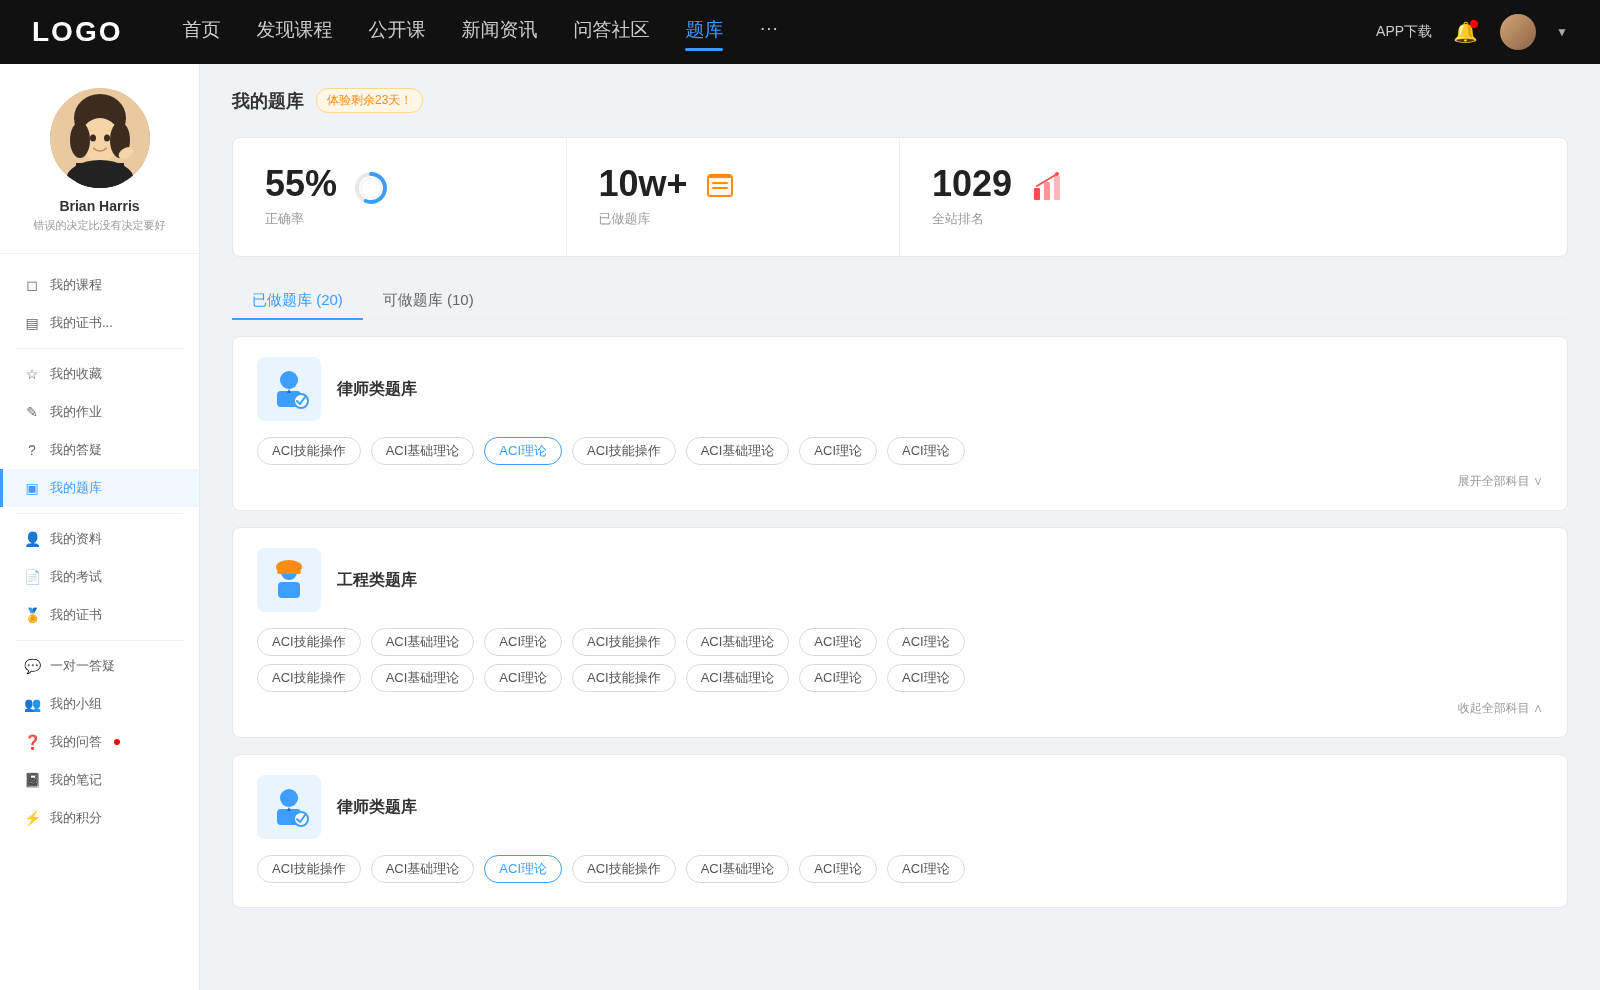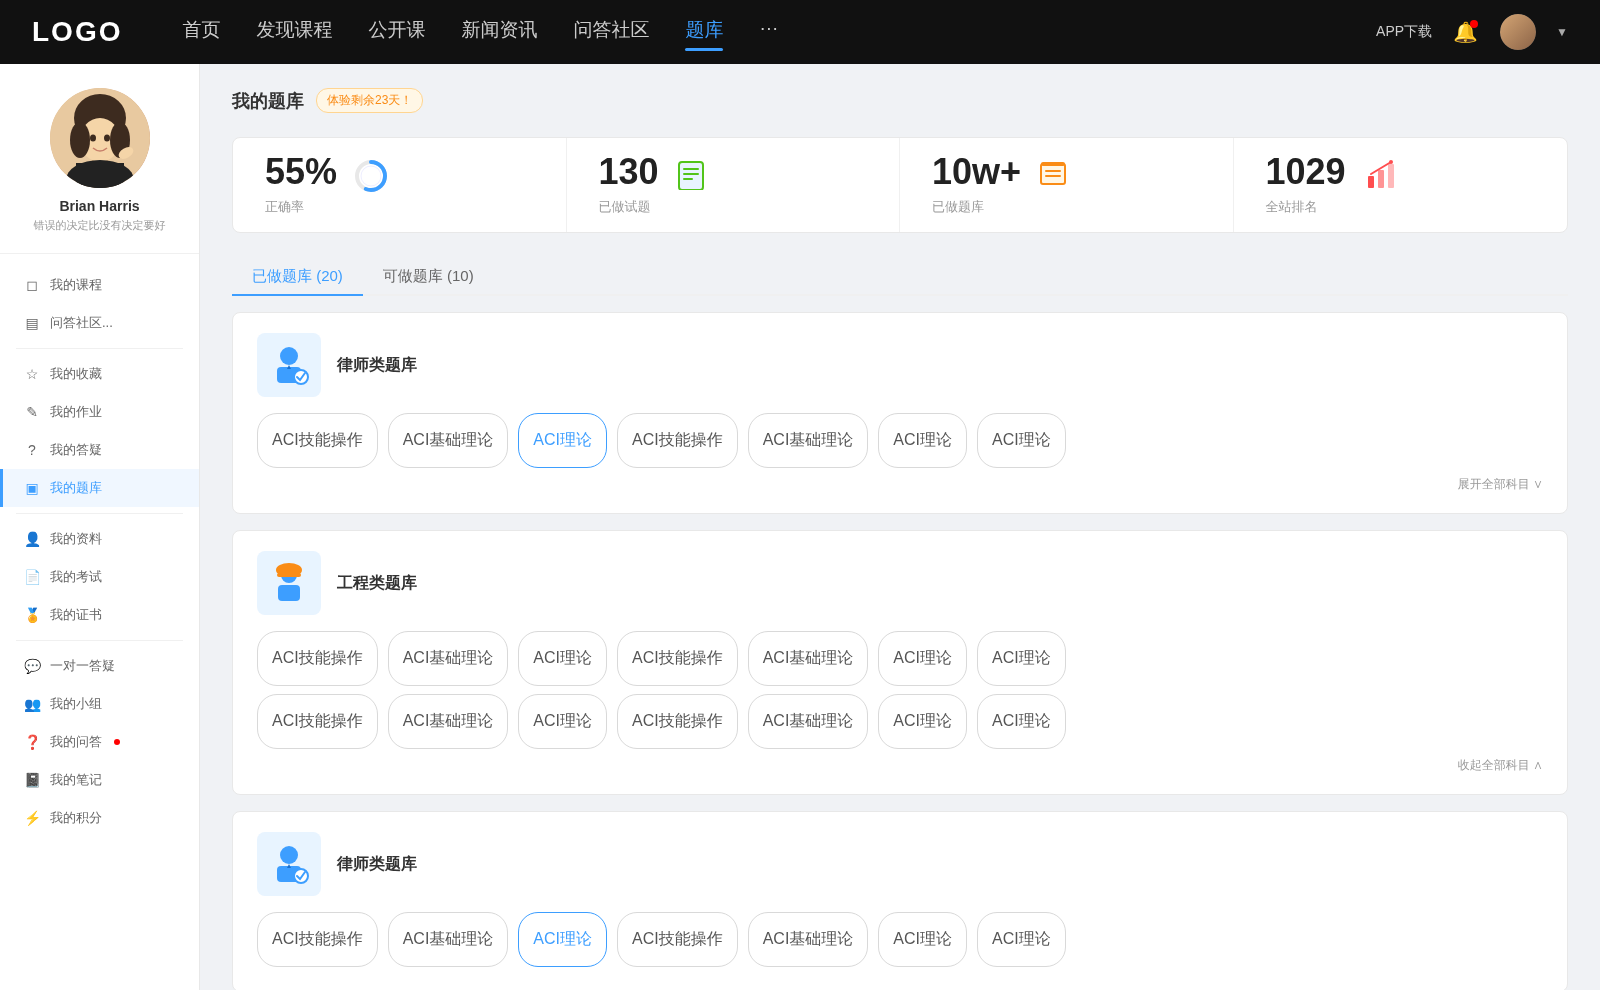--- a/index.html
+++ b/index.html
@@ -116,21 +116,21 @@
 
     
     .stats-row {
       display: grid; grid-template-columns: repeat(4, 1fr);
       background: #fff; border-radius: 8px;
       border: 1px solid #e8e8e8;
       margin-bottom: 24px;
       overflow: hidden;
     }
     .stat-item {
-      padding: 16px 32px;
+      padding: 28px 32px;
       display: flex; align-items: flex-start; gap: 16px;
       border-right: 1px solid #f0f0f0;
     }
     .stat-item:last-child { border-right: none; gap: 20px; }
     .stat-text {}
     .stat-value { font-size: 36px; font-weight: 700; color: #222; line-height: 1; margin-bottom: 8px; }
     .stat-label { font-size: 13px; color: #999; }
     .stat-icon { font-size: 28px; margin-top: 4px; }
     .icon-pie { color: #3d9eff; }
 
@@ -157,22 +157,22 @@
       display: flex; align-items: center; gap: 16px; margin-bottom: 16px;
     }
     .bank-icon {
       width: 64px; height: 64px; background: #e8f4ff; border-radius: 8px;
       display: flex; align-items: center; justify-content: center;
       flex-shrink: 0;
     }
     .bank-title { font-size: 16px; font-weight: 700; color: #333; }
     .tag-row { display: flex; flex-wrap: wrap; gap: 10px; margin-bottom: 4px; }
     .tag {
-      padding: 16px 14px; border: 1px solid #d9d9d9; border-radius: 20px;
-      font-size: 16px; color: #555; cursor: pointer; white-space: nowrap;
+      padding: 4px 14px; border: 1px solid #d9d9d9; border-radius: 20px;
+      font-size: 13px; color: #555; cursor: pointer; white-space: nowrap;
     }
     .tag.active-tag { border-color: #3d9eff; color: #3d9eff; }
     .expand-link {
       text-align: right; color: #999; font-size: 12px; cursor: pointer;
       margin-top: 8px;
     }
 
     
     ::-webkit-scrollbar { width: 6px; }
     ::-webkit-scrollbar-track { background: #f1f1f1; }
@@ -240,21 +240,21 @@
       <div class="profile-motto">错误的决定比没有决定要好</div>
     </div>
 
     <div class="sidebar-menu">
       <div class="sidebar-item">
         <span class="item-icon">◻</span>
         <span>我的课程</span>
       </div>
       <div class="sidebar-item">
         <span class="item-icon">▤</span>
-        <span>问答社区...</span>
+        <span>我的证书...</span>
       </div>
       <div class="sidebar-divider"></div>
       <div class="sidebar-item">
         <span class="item-icon">☆</span>
         <span>我的收藏</span>
       </div>
       <div class="sidebar-item">
         <span class="item-icon">✎</span>
         <span>我的作业</span>
       </div>
@@ -315,34 +315,20 @@
       <div class="stat-item">
         <div class="stat-text">
           <div class="stat-value">55%</div>
           <div class="stat-label">正确率</div>
         </div>
         <div class="stat-icon icon-pie">
           <svg width="36" height="36" viewBox="0 0 36 36">
             <circle cx="18" cy="18" r="14" fill="none" stroke="#e8e8e8" stroke-width="4"></circle>
             <circle cx="18" cy="18" r="14" fill="none" stroke="#3d9eff" stroke-width="4" stroke-dasharray="49 88" stroke-linecap="round" transform="rotate(-90 18 18)"></circle>
             <circle cx="18" cy="18" r="10" fill="none" stroke="#eef" stroke-width="1"></circle>
-          </svg>
-        </div>
-      </div>
-      <div class="stat-item">
-        <div class="stat-text">
-          <div class="stat-value">130</div>
-          <div class="stat-label">已做试题</div>
-        </div>
-        <div class="stat-icon">
-          <svg width="32" height="32" viewBox="0 0 32 32">
-            <rect x="4" y="4" width="24" height="28" rx="3" fill="#e8f4ff" stroke="#52c41a" stroke-width="2"></rect>
-            <rect x="8" y="10" width="16" height="2" rx="1" fill="#52c41a"></rect>
-            <rect x="8" y="15" width="16" height="2" rx="1" fill="#52c41a"></rect>
-            <rect x="8" y="20" width="10" height="2" rx="1" fill="#52c41a"></rect>
           </svg>
         </div>
       </div>
       <div class="stat-item">
         <div class="stat-text">
           <div class="stat-value">10w+</div>
           <div class="stat-label">已做题库</div>
         </div>
         <div class="stat-icon">
           <svg width="32" height="32" viewBox="0 0 32 32">

